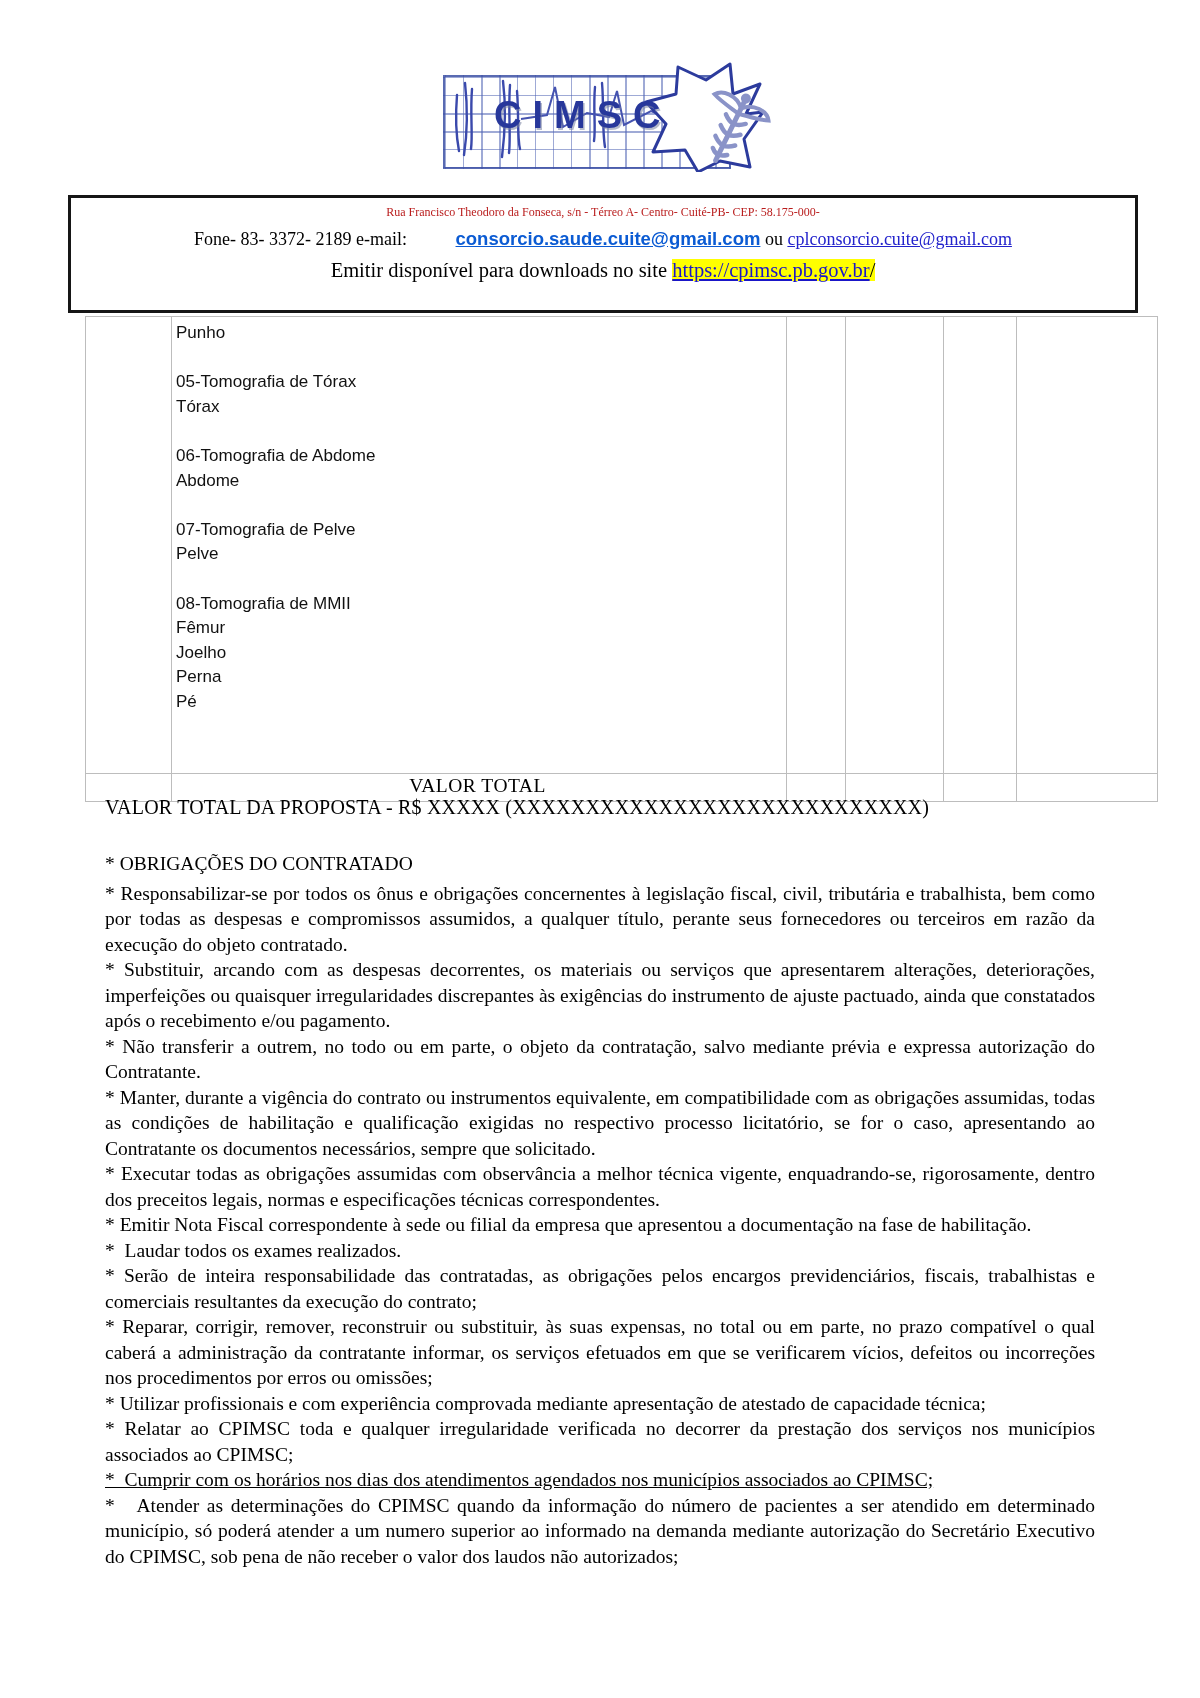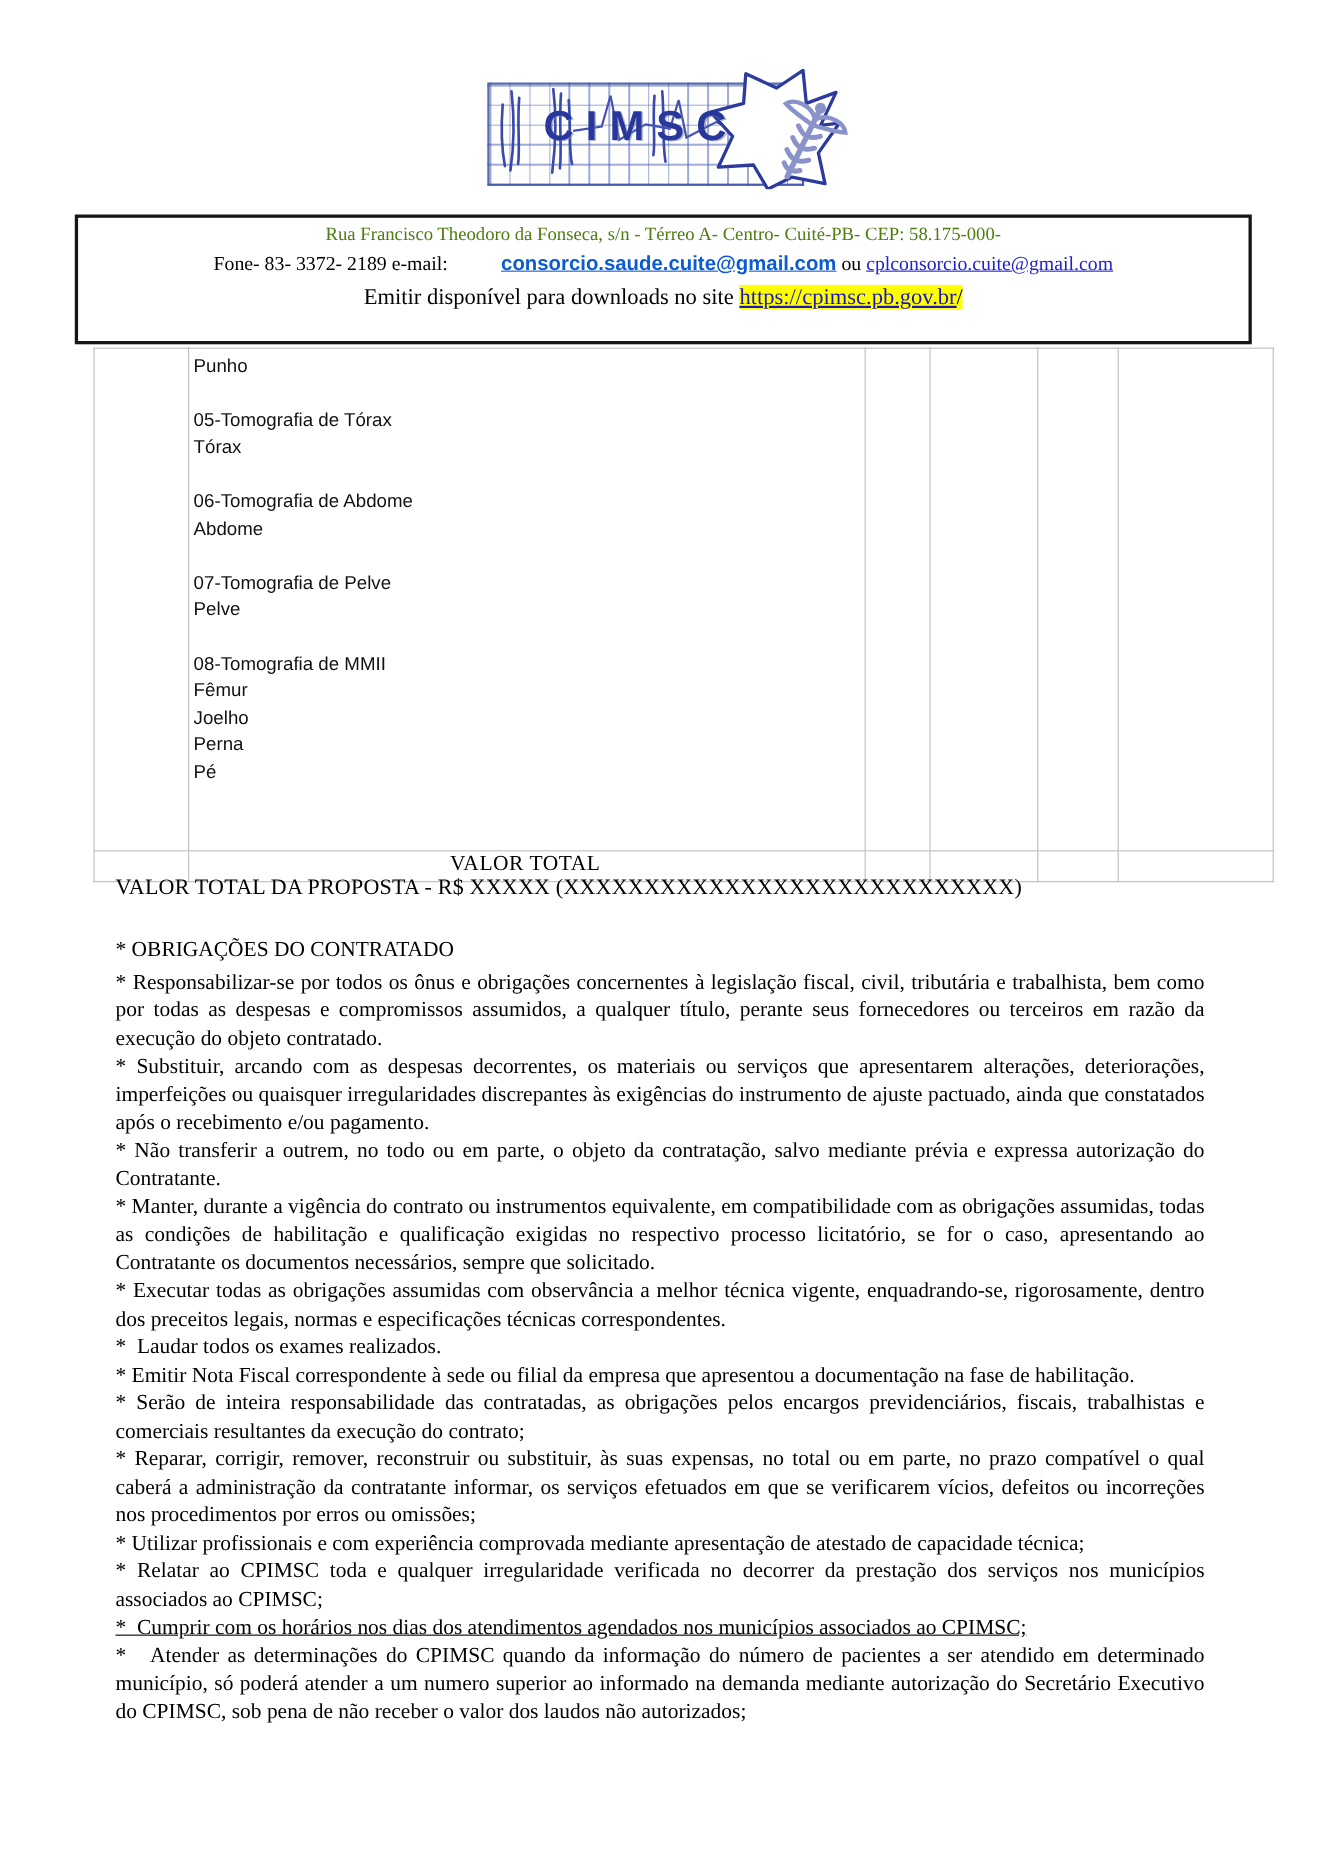--- a/index.html
+++ b/index.html
@@ -33,21 +33,21 @@
   }
   .title-wrap .title{
     font-size:19.5px;font-weight:bold;text-decoration:underline;letter-spacing:-0.2px;
   }
   
   .info-box{
     position:absolute;left:68px;top:195px;width:1070px;height:118px;
     border:3px solid #161616;box-sizing:border-box;text-align:center;
     padding-top:3px;
   }
-  .addr{font-size:17px;color:#4d7c0f;line-height:23px;}
+  .addr{font-size:12px;color:#b91c1c;line-height:23px;}
   .contact{font-size:18px;line-height:28px;margin-top:1px;}
   .email-bold{
     font-family:"Liberation Sans",sans-serif;font-weight:bold;font-size:18.5px;
     color:#0b5bd3;text-decoration:underline;cursor:pointer;margin-left:44px;
   }
   .email2{font-size:18px;color:#2222cc;text-decoration:underline;cursor:pointer;}
   .edital{font-size:20.5px;line-height:30px;margin-top:2px;}
   .edital-url{
     background:#ffff00;color:#1a16c8;text-decoration:underline;cursor:pointer;
   }
@@ -177,22 +177,22 @@
 
   <div class="proposta">VALOR TOTAL DA PROPOSTA - R$ XXXXX (XXXXXXXXXXXXXXXXXXXXXXXXXXXX)</div>
 
   <div class="body-text">
     <p class="heading">* OBRIGAÇÕES DO CONTRATADO</p>
     <p class="gap-small">* Responsabilizar-se por todos os ônus e obrigações concernentes à legislação fiscal, civil, tributária e trabalhista, bem como por todas as despesas e compromissos assumidos, a qualquer título, perante seus fornecedores ou terceiros em razão da execução do objeto contratado.</p>
     <p>* Substituir, arcando com as despesas decorrentes, os materiais ou serviços que apresentarem alterações, deteriorações, imperfeições ou quaisquer irregularidades discrepantes às exigências do instrumento de ajuste pactuado, ainda que constatados após o recebimento e/ou pagamento.</p>
     <p>* Não transferir a outrem, no todo ou em parte, o objeto da contratação, salvo mediante prévia e expressa autorização do Contratante.</p>
     <p>* Manter, durante a vigência do contrato ou instrumentos equivalente, em compatibilidade com as obrigações assumidas, todas as condições de habilitação e qualificação exigidas no respectivo processo licitatório, se for o caso, apresentando ao Contratante os documentos necessários, sempre que solicitado.</p>
     <p>* Executar todas as obrigações assumidas com observância a melhor técnica vigente, enquadrando-se, rigorosamente, dentro dos preceitos legais, normas e especificações técnicas correspondentes.</p>
+    <p>* Emitir Nota Fiscal correspondente à sede ou filial da empresa que apresentou a documentação na fase de habilitação.</p>
     <p>*&nbsp; Laudar todos os exames realizados.</p>
-    <p>* Emitir Nota Fiscal correspondente à sede ou filial da empresa que apresentou a documentação na fase de habilitação.</p>
     <p>* Serão de inteira responsabilidade das contratadas, as obrigações pelos encargos previdenciários, fiscais, trabalhistas e comerciais resultantes da execução do contrato;</p>
     <p>* Reparar, corrigir, remover, reconstruir ou substituir, às suas expensas, no total ou em parte, no prazo compatível o qual caberá a administração da contratante informar, os serviços efetuados em que se verificarem vícios, defeitos ou incorreções nos procedimentos por erros ou omissões;</p>
     <p>* Utilizar profissionais e com experiência comprovada mediante apresentação de atestado de capacidade técnica;</p>
     <p>* Relatar ao CPIMSC toda e qualquer irregularidade verificada no decorrer da prestação dos serviços nos municípios associados ao CPIMSC;</p>
     <p class="gap-cumprir">*&nbsp; Cumprir com os horários nos dias dos atendimentos agendados nos municípios associados ao CPIMSC;</p>
     <p>*&nbsp;&nbsp; Atender as determinações do CPIMSC quando da informação do número de pacientes a ser atendido em determinado município, só poderá atender a um numero superior ao informado na demanda mediante autorização do Secretário Executivo do CPIMSC, sob pena de não receber o valor dos laudos não autorizados;</p>
   </div>
 
 </div>
 

